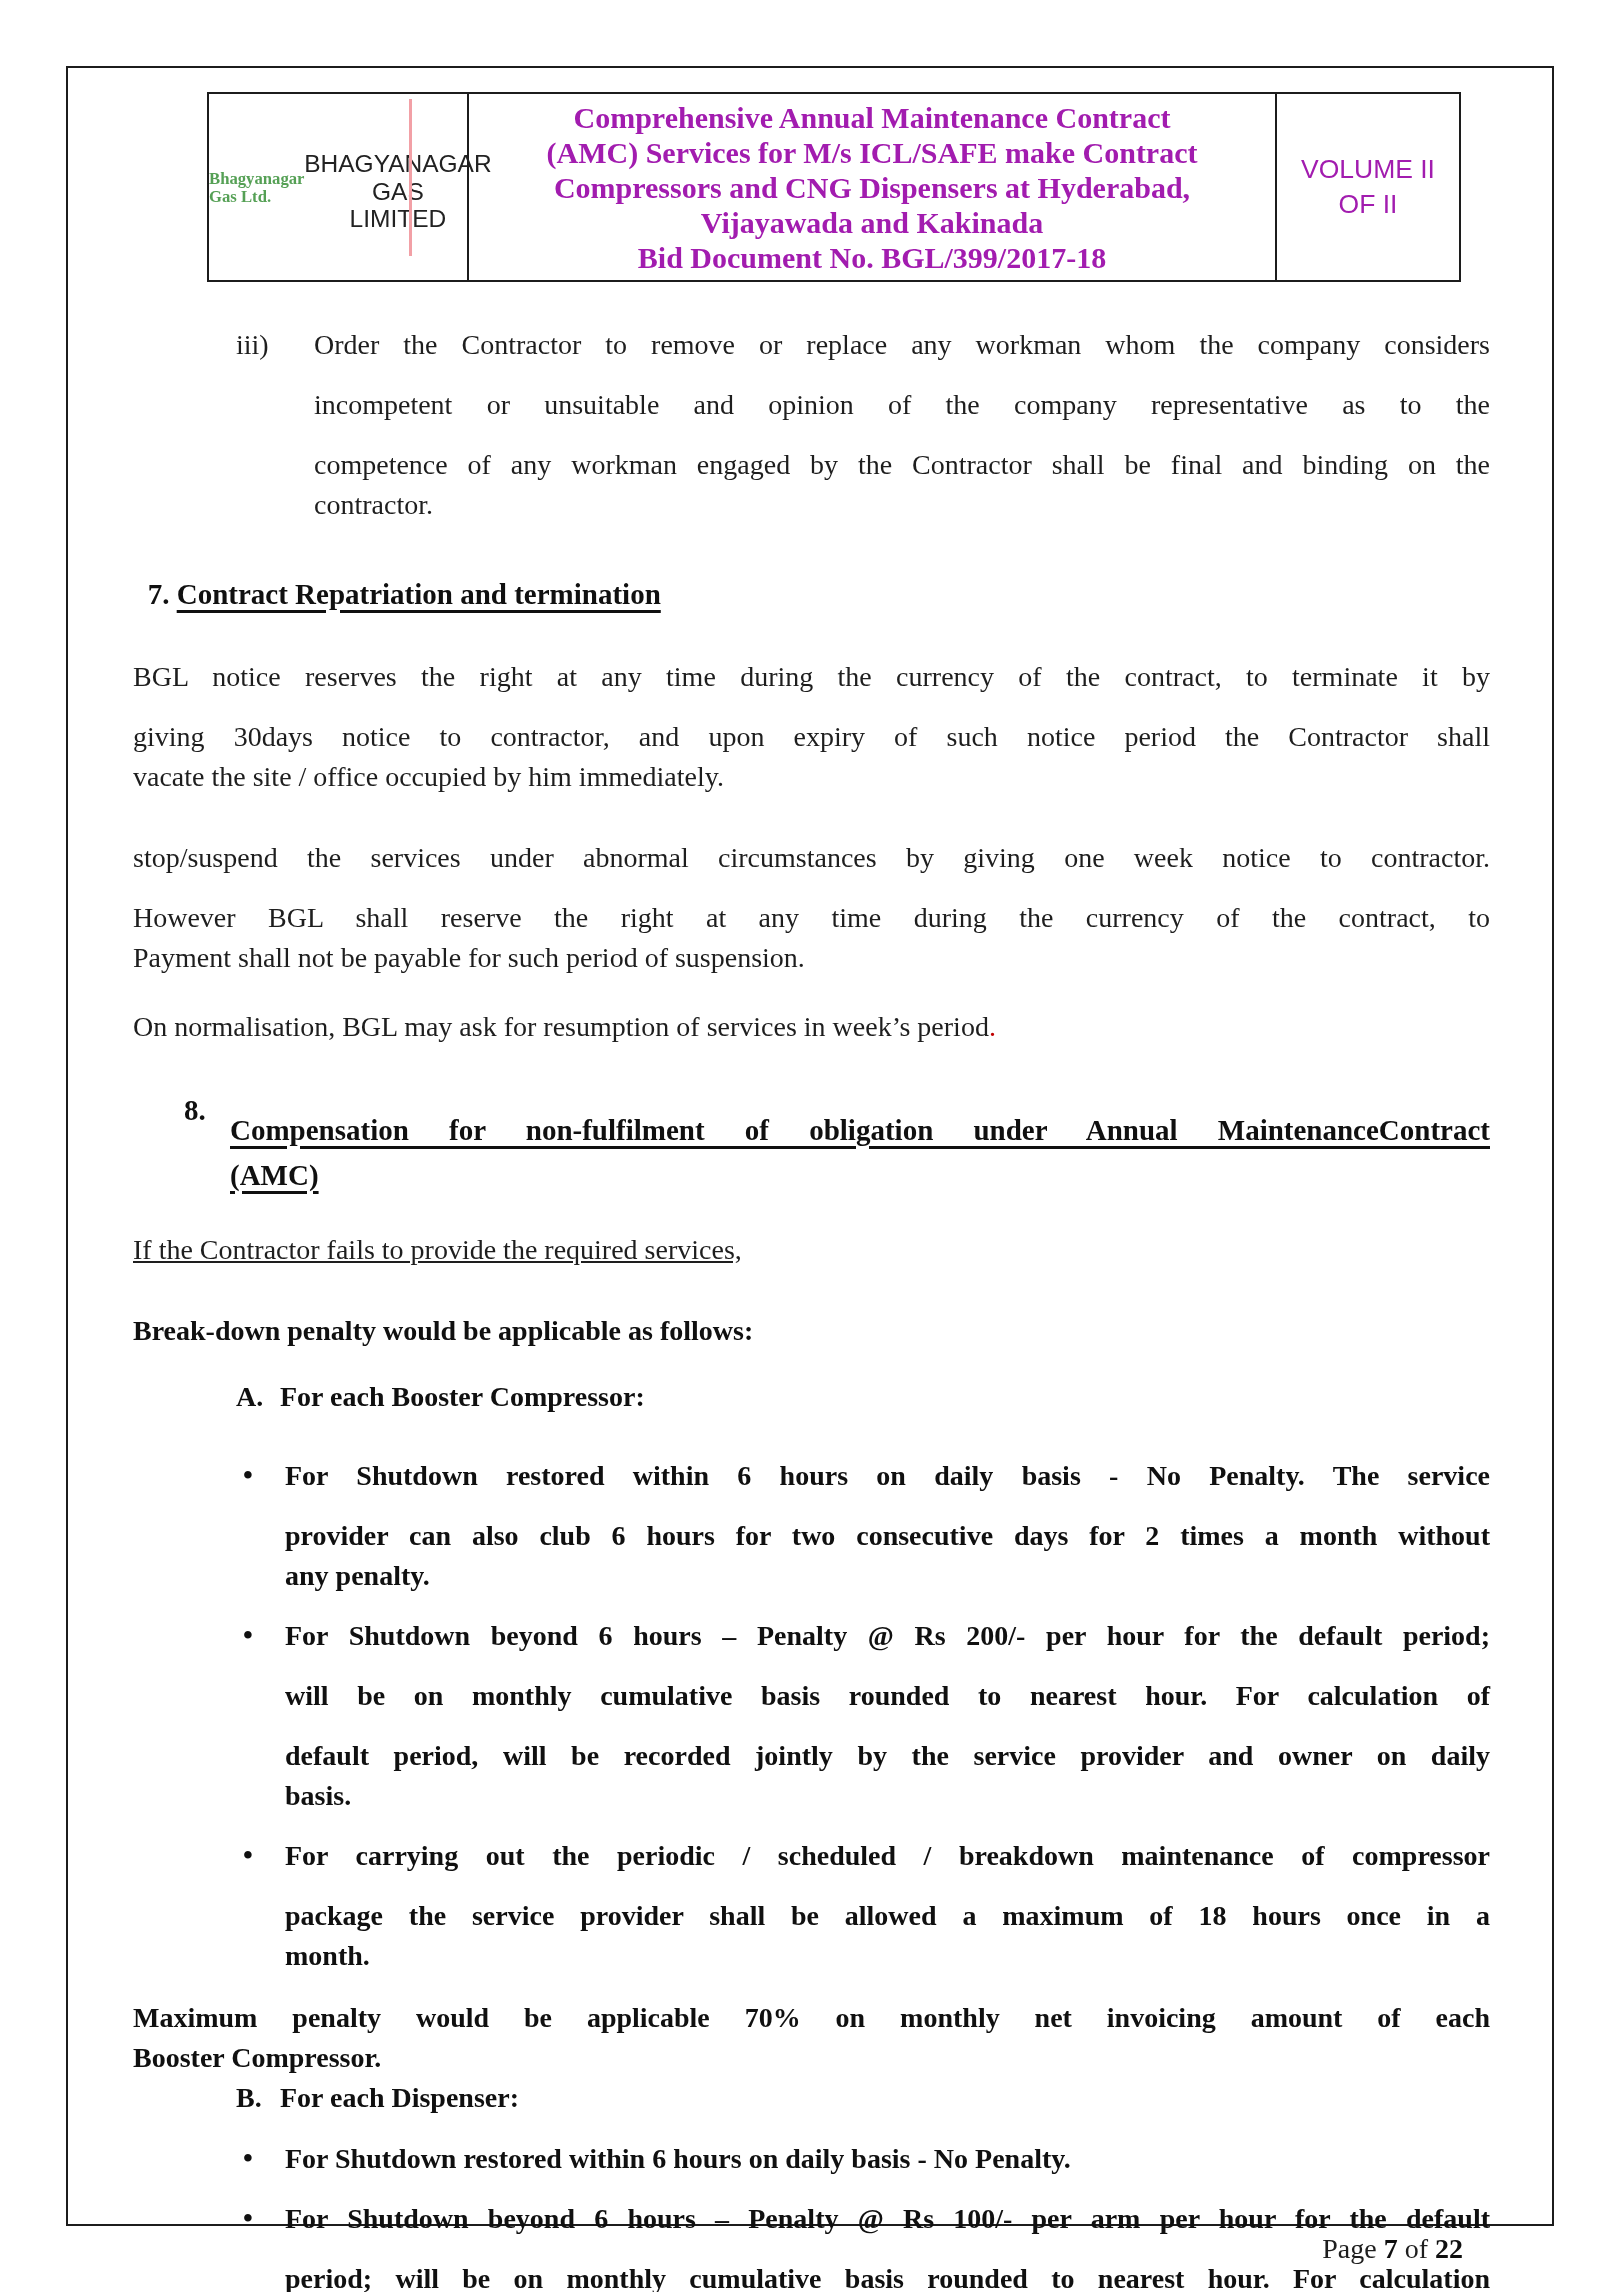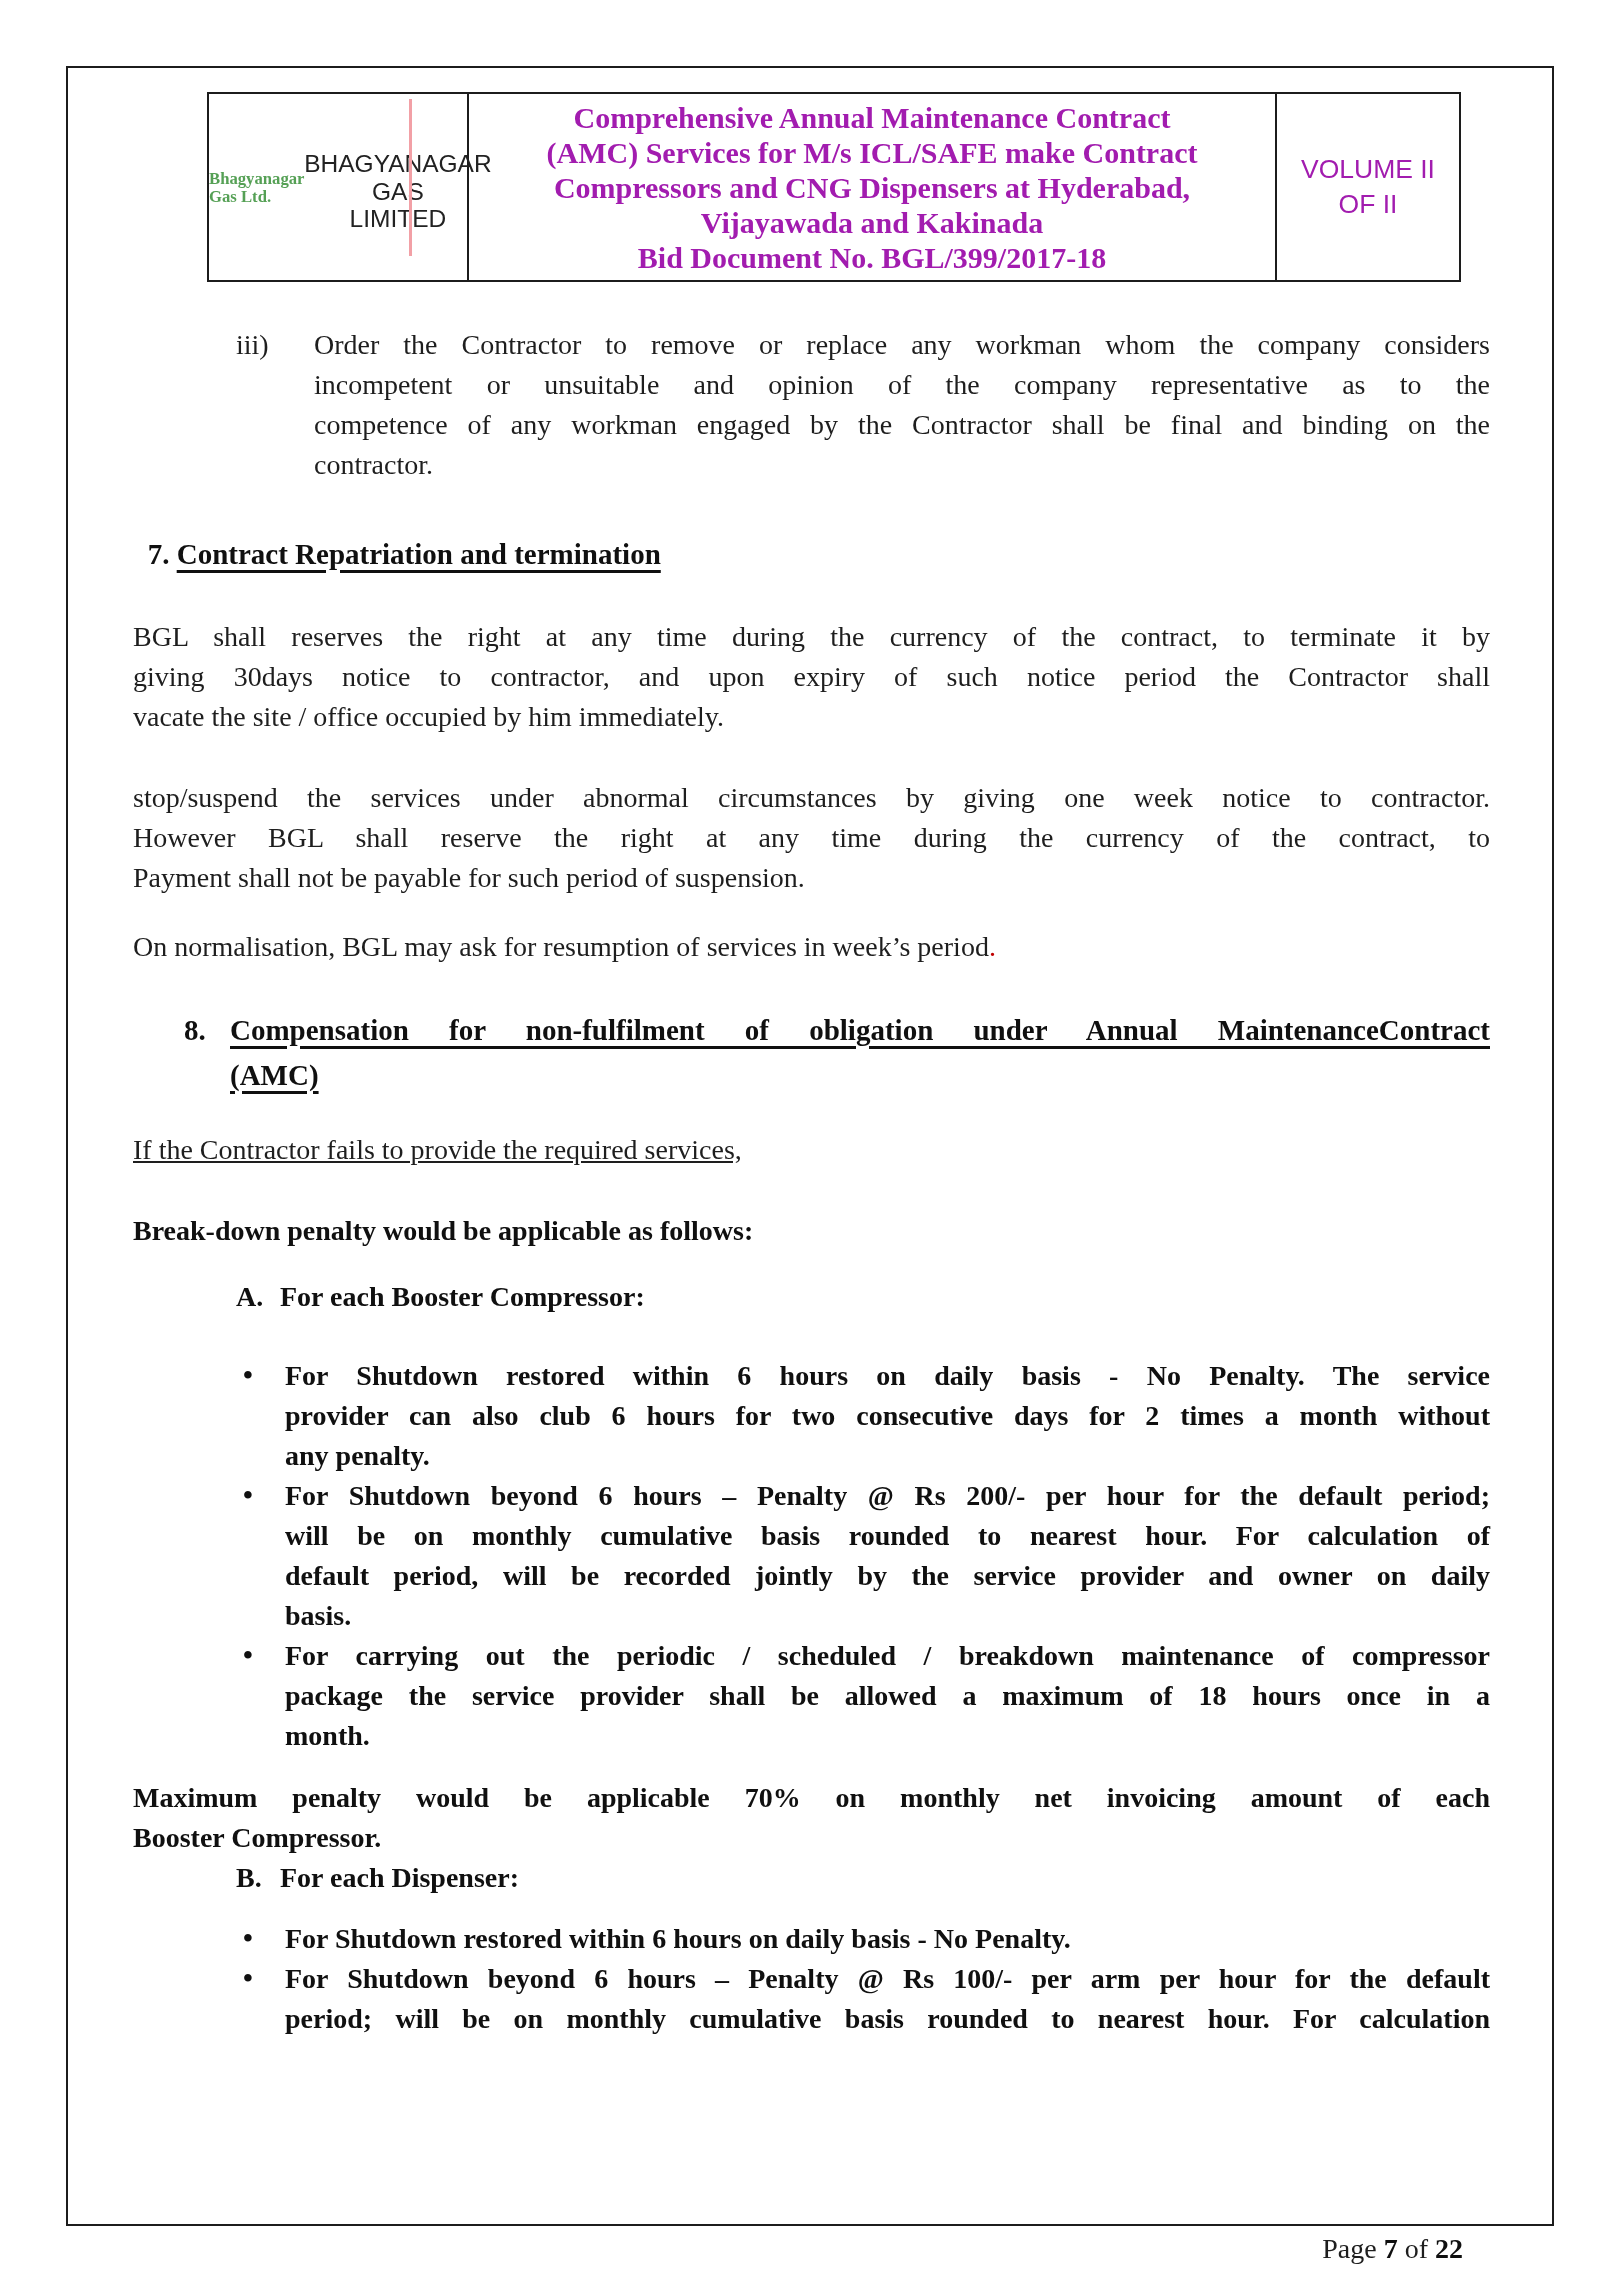--- a/index.html
+++ b/index.html
@@ -21,21 +21,21 @@
         color:#222;text-align:center;margin-top:3.9px;}
   .pink-line{position:absolute;right:55px;top:5.9px;width:2.9px;height:157px;background:#f2a0a6;}
   .title-cell{flex:1;border-right:2px solid #1c1c1c;text-align:center;
         font-weight:bold;font-size:30px;line-height:35px;color:#a21caf;padding-top:6.9px;}
   .volume-cell{width:182px;display:flex;flex-direction:column;align-items:center;
         justify-content:center;font-family:"Liberation Sans",sans-serif;
         font-size:26.5px;line-height:35px;color:#a21caf;}
 
   
   .body-text{font-size:28px;line-height:40px;}
-  .jl{text-align:justify;text-align-last:justify;}
+  .jl{text-align:justify;text-align-last:justify;margin-top:20px;}
   .ll{text-align:left;}
   .bold{font-weight:bold;color:#101010;}
   .u{text-decoration:underline;text-decoration-thickness:2.9px;text-underline-offset:5.9px;}
 
   .iii-item{position:relative;padding-left:181px;margin-bottom:49px;}
   .iii-marker{position:absolute;left:103px;top:0;}
 
   .h7{font-weight:bold;font-size:29px;color:#101010;margin-left:14.7px;margin-bottom:43px;}
 
   .p-terminate{margin-bottom:41px;}
@@ -132,21 +132,21 @@
           <div class="jl">competence of any workman engaged by the Contractor shall be final and binding on the</div>
           <div class="ll">contractor.</div>
         </div>
 
         <div class="h7">
           <span>7.</span>
           <span class="u">Contract Repatriation and termination</span>
         </div>
 
         <div class="p-terminate">
-          <div class="jl">BGL shall reserves the right at any time during the currency of the contract, to terminate it by</div>
+          <div class="jl">BGL notice reserves the right at any time during the currency of the contract, to terminate it by</div>
           <div class="jl">giving 30days notice to contractor, and upon expiry of such notice period the Contractor shall</div>
           <div class="ll">vacate the site / office occupied by him immediately.</div>
         </div>
 
         <div class="p-suspend">
           <div class="jl">stop/suspend the services under abnormal circumstances by giving one week notice to contractor.</div>
           <div class="jl">However BGL shall reserve the right at any time during the currency of the contract, to</div>
           <div class="ll">Payment shall not be payable for such period of suspension.</div>
         </div>
 

